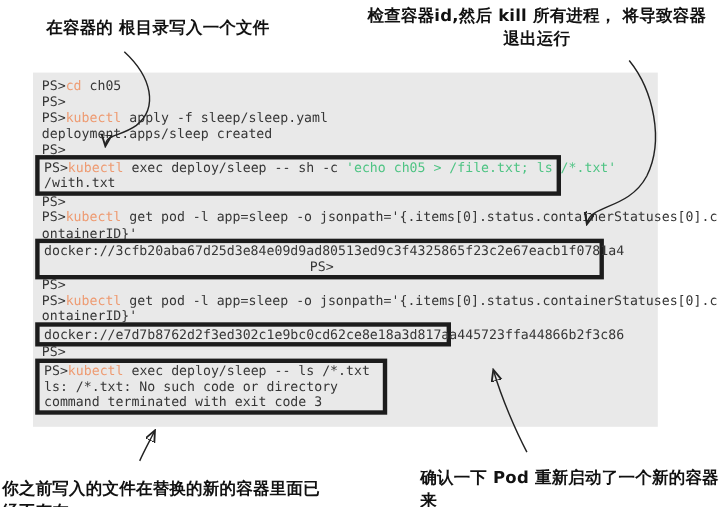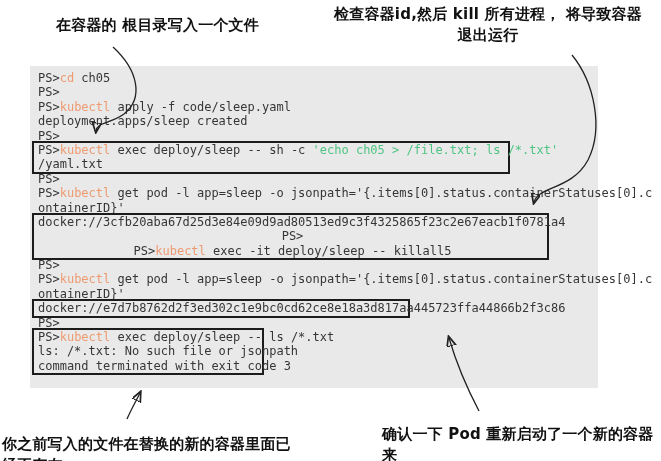--- a/index.html
+++ b/index.html
@@ -7,71 +7,70 @@
          font-family:"DejaVu Sans",sans-serif;}
   .anno{position:absolute;font-weight:700;color:#111;font-size:15px;
         line-height:1.42;white-space:pre-line;letter-spacing:.2px;}
   #terminal{position:absolute;left:30px;top:66px;width:568px;min-height:322px;
             background:#e9e9e9;padding:5px 0 6px 8px;box-sizing:border-box;
             font-family:"DejaVu Sans Mono","Liberation Mono",monospace;
             font-size:12px;color:#363636;}
   .tline{height:14.4px;line-height:14.4px;white-space:pre;}
   .c-cmd{color:var(--cmd,#ee9b72);}
   .c-str{color:var(--str,#4fc484);}
-  .tbox{border:2px solid #4d7c0f;box-sizing:border-box;position:relative;
+  .tbox{border:4px solid #4d7c0f;box-sizing:border-box;position:relative;
         margin:-2px 0 -2px -6px;padding-left:4px;background:transparent;z-index:2;}
-  .w1{width:478px;} .w2{width:517px;text-align:center;} .w3{width:378px;} .w4{width:232px;}
+  .w1{width:478px;} .w2{width:517px;text-align:center;} .w3{width:378px;} .w4{width:320px;}
   #arrows{position:absolute;left:0;top:0;width:661px;height:461px;
           pointer-events:none;z-index:5;}
   #arrows path{fill:none;stroke:#222;stroke-width:1.3px;}
 </style>
 </head>
 <body>
 
 <div id="stage">
 
-  <div class="anno" style="left:56px;top:15px;">在容器的 根目录写入一个文件</div>
+  <div class="anno" style="left:42px;top:15px;">在容器的 根目录写入一个文件</div>
 
   <div class="anno" style="left:316px;top:4px;width:344px;text-align:center;">检查容器id,然后 kill 所有进程， 将导致容器
 退出运行</div>
 
   <div class="anno" style="left:2px;top:434px;width:330px;">你之前写入的文件在替换的新的容器里面已
 经不存在</div>
 
   <div class="anno" style="left:382px;top:424px;width:276px;">确认一下 Pod 重新启动了一个新的容器来
 替换退出的那个</div>
 
   <div id="terminal" style="background: rgb(233, 233, 233); color: rgb(54, 54, 54);">
       <div class="tline"><span>PS&gt;</span><span class="c-cmd">cd</span><span> ch05</span></div>
       <div class="tline"><span>PS&gt;</span></div>
-      <div class="tline"><span>PS&gt;</span><span class="c-cmd">kubectl</span><span> apply -f code/sleep.yaml</span></div>
+      <div class="tline"><span>PS&gt;</span><span class="c-cmd">kubectl</span><span> apply -f sleep/sleep.yaml</span></div>
       <div class="tline"><span>deployment.apps/sleep created</span></div>
       <div class="tline"><span>PS&gt;</span></div>
       <div class="tbox w1" style="border-color: rgb(28, 28, 28);">
         <div class="tline"><span>PS&gt;</span><span class="c-cmd">kubectl</span><span> exec deploy/sleep -- sh -c </span><span class="c-str">'echo ch05 &gt; /file.txt; ls /*.txt'</span></div>
-        <div class="tline"><span>/yaml.txt</span></div>
+        <div class="tline"><span>/with.txt</span></div>
       </div>
       <div class="tline"><span>PS&gt;</span></div>
       <div class="tline"><span>PS&gt;</span><span class="c-cmd">kubectl</span><span> get pod -l app=sleep -o jsonpath='{.items[0].status.containerStatuses[0].c</span></div>
       <div class="tline"><span>ontainerID}'</span></div>
       <div class="tbox w2" style="border-color: rgb(28, 28, 28);">
         <div class="tline"><span>docker://3cfb20aba67d25d3e84e09d9ad80513ed9c3f4325865f23c2e67eacb1f0781a4</span></div>
         <div class="tline"><span>PS&gt;</span></div>
-        <div class="tline"><span>PS&gt;</span><span class="c-cmd">kubectl</span><span> exec -it deploy/sleep -- killall5</span></div>
       </div>
       <div class="tline"><span>PS&gt;</span></div>
       <div class="tline"><span>PS&gt;</span><span class="c-cmd">kubectl</span><span> get pod -l app=sleep -o jsonpath='{.items[0].status.containerStatuses[0].c</span></div>
       <div class="tline"><span>ontainerID}'</span></div>
       <div class="tbox w3" style="border-color: rgb(28, 28, 28);">
         <div class="tline"><span>docker://e7d7b8762d2f3ed302c1e9bc0cd62ce8e18a3d817aa445723ffa44866b2f3c86</span></div>
       </div>
       <div class="tline"><span>PS&gt;</span></div>
       <div class="tbox w4" style="border-color: rgb(28, 28, 28);">
         <div class="tline"><span>PS&gt;</span><span class="c-cmd">kubectl</span><span> exec deploy/sleep -- ls /*.txt</span></div>
-        <div class="tline"><span>ls: /*.txt: No such file or jsonpath</span></div>
+        <div class="tline"><span>ls: /*.txt: No such code or directory</span></div>
         <div class="tline"><span>command terminated with exit code 3</span></div>
       </div>
     </div>
 
   <svg id="arrows" viewBox="0 0 661 461" xmlns="http://www.w3.org/2000/svg">
     <defs>
       <marker id="ah" orient="auto" markerWidth="9" markerHeight="8" refX="6.5" refY="3.5">
         <path d="M0,0 L8,3.5 L0,7 z" fill="#222" stroke="none"></path>
       </marker>
     </defs>

